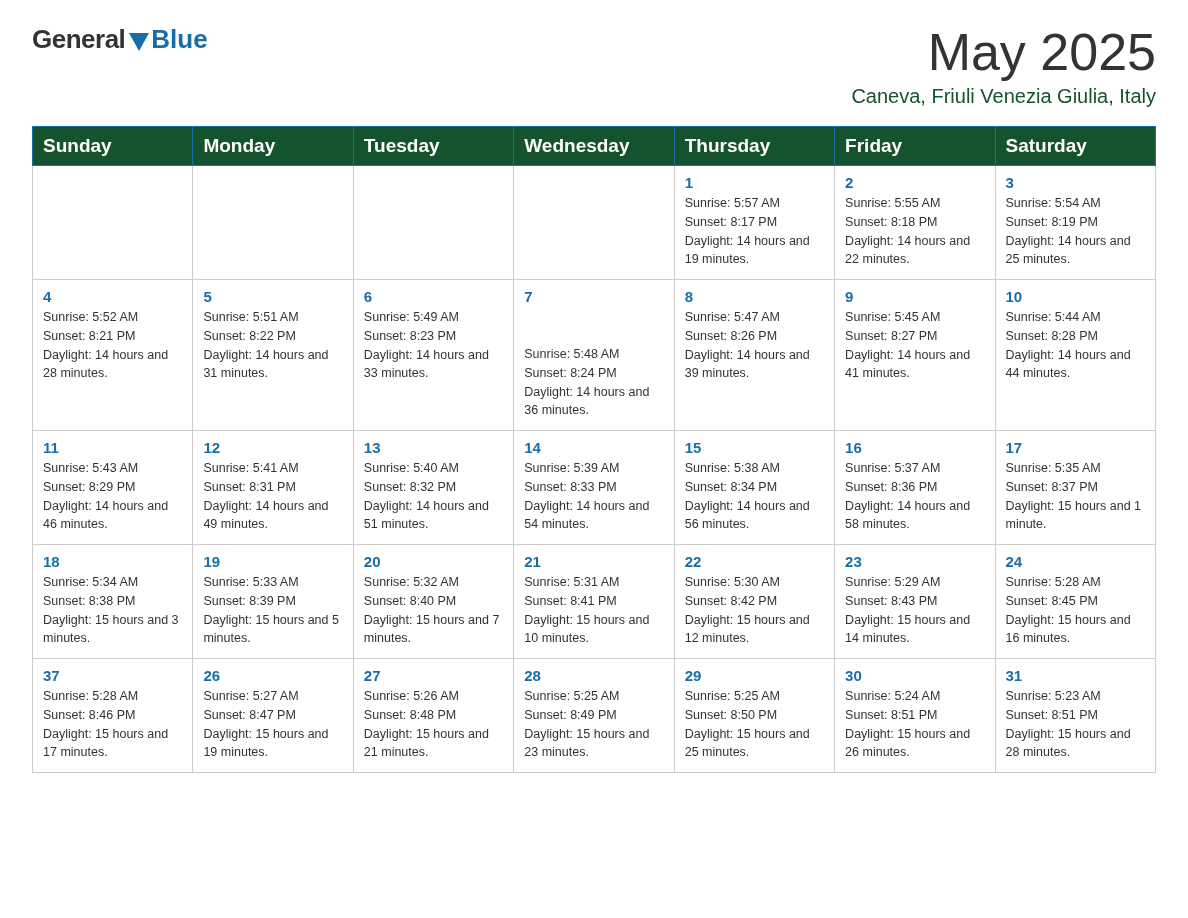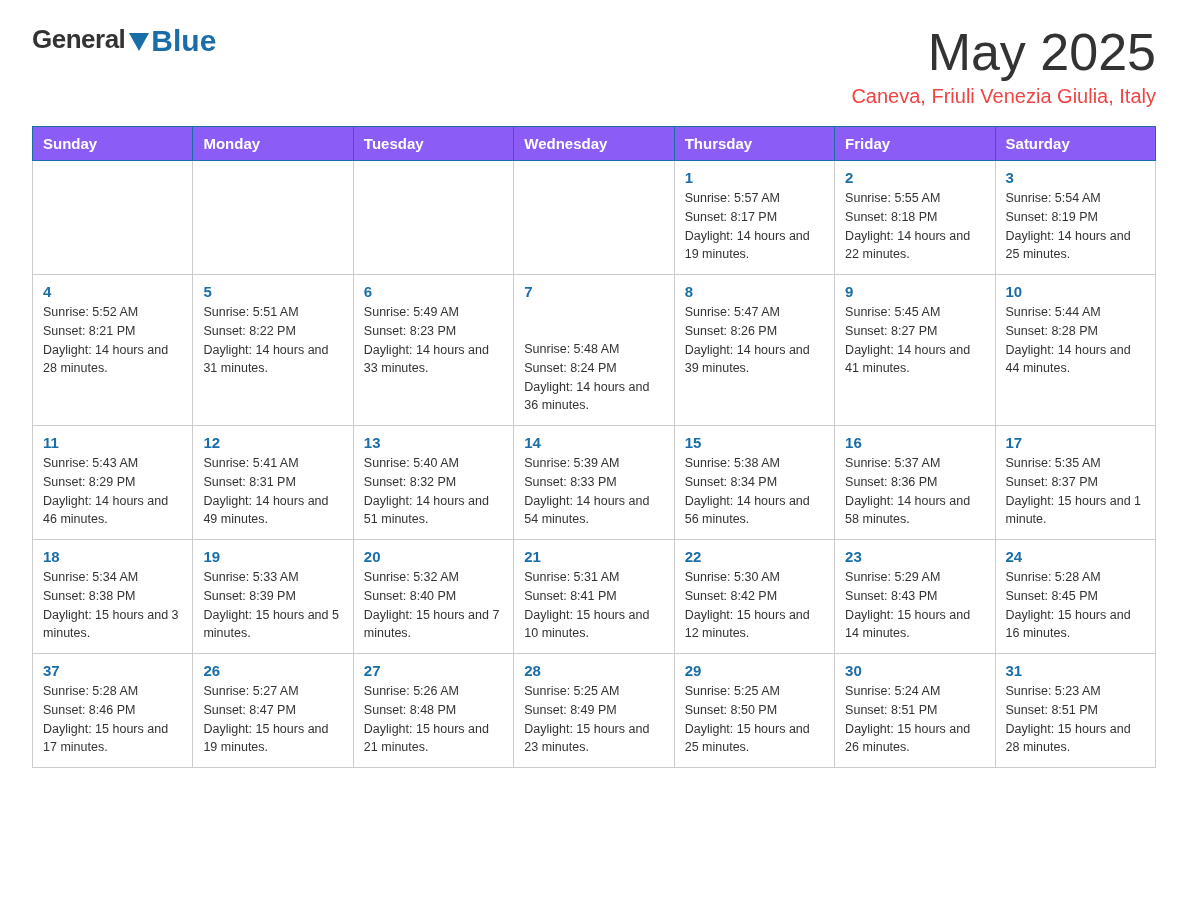--- a/index.html
+++ b/index.html
@@ -34,49 +34,49 @@
     .logo-triangle {
       width: 0;
       height: 0;
       border-left: 10px solid transparent;
       border-right: 10px solid transparent;
       border-top: 18px solid #1a6ea8;
       margin-left: 4px;
       margin-top: 4px;
     }
     .logo-blue {
-      font-size: 30px;
+      font-size: 26px;
       font-weight: bold;
       color: #1a6ea8;
       margin-left: 2px;
     }
     .title-section {
       text-align: right;
       margin-left: 15px;
     }
     .month-title {
       font-size: 52px;
       font-weight: normal;
       color: #333;
       line-height: 1.1;
     }
     .location-title {
       font-size: 20px;
-      color: #ef4444;
+      color: #14532d;
       margin-top: 4px;
     }
     .calendar {
       width: 100%;
       border-collapse: collapse;
       border: 1px solid #aaa;
     }
     .calendar thead tr th {
-      background-color: #8b5cf6;
+      background-color: #14532d;
       color: #fff;
-      font-size: 15px;
+      font-size: 19px;
       font-weight: bold;
       padding: 8px 10px;
       text-align: left;
       border: 1px solid #1a6ea8;
     }
     .calendar tbody tr td {
       vertical-align: top;
       width: 14.28%;
       min-height: 110px;
       padding: 8px 10px 10px 10px;

